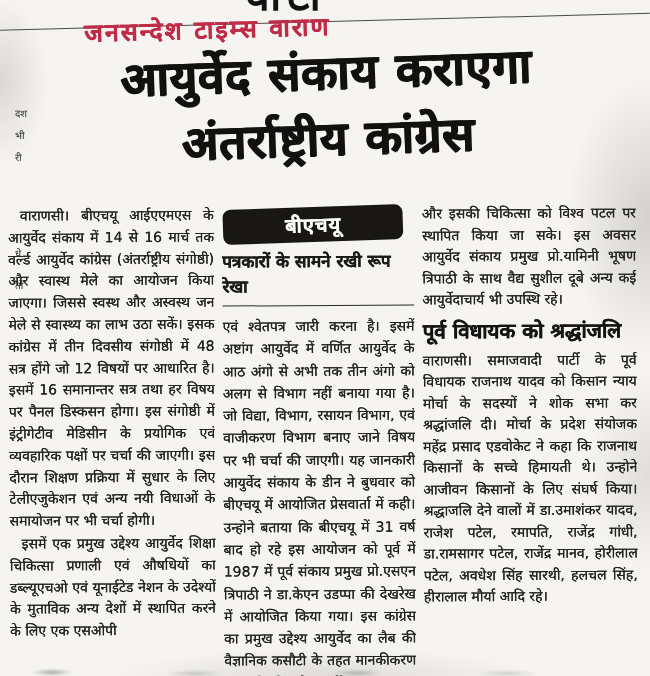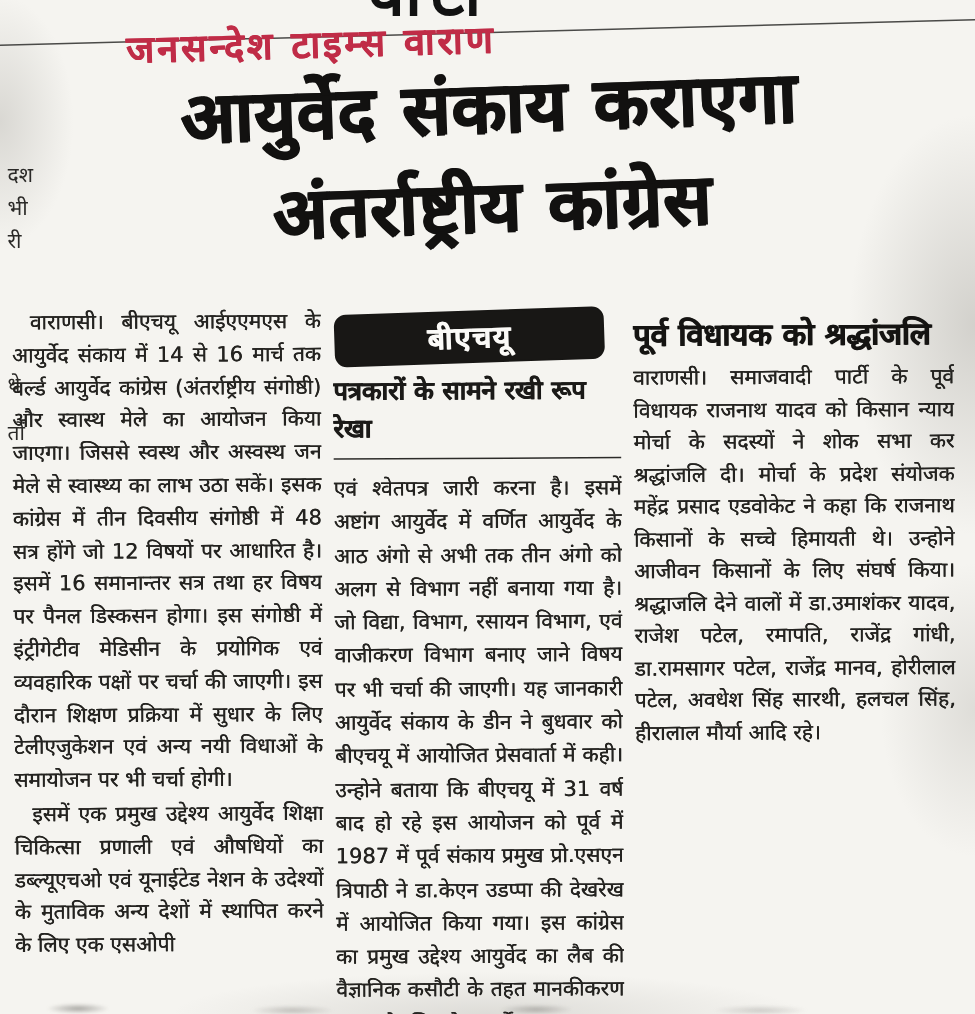--- a/index.html
+++ b/index.html
@@ -40,21 +40,21 @@
   .headline{
     position:absolute;left:12px;top:40px;width:630px;text-align:center;
     transform:rotate(-2deg);color:#121110;
     font-weight:bold;
   }
   .headline .hl{
     font-size:47px;line-height:66px;letter-spacing:1px;white-space:nowrap;
     text-shadow:1.4px 0 #121110, 0 .7px #121110;
   }
   
-  .edge-frag{position:absolute;left:5px;width:20px;font-size:14px;color:#2a2927;overflow:hidden;}
+  .edge-frag{position:absolute;left:15px;width:20px;font-size:10px;color:#2a2927;overflow:hidden;}
   
   .cols{
     position:absolute;left:9px;top:204px;width:636px;height:472px;
     display:grid;grid-template-columns:206px 192px 214px;column-gap:8px;
     transform:rotate(-.3deg);
   }
   .col{overflow:hidden;}
   .body-text{
     font-size:14px;line-height:21.8px;text-align:justify;
     color:#242320;margin:0;
@@ -128,20 +128,21 @@
     <div class="col col2">
       <div class="kicker-box">
         <span>बीएचयू</span>
       </div>
       <div class="subhead">पत्रकारों के सामने रखी रूप रेखा</div>
       <hr class="subhead-rule">
       <p class="body-text">एवं श्वेतपत्र जारी करना है। इसमें अष्टांग आयुर्वेद में वर्णित आयुर्वेद के आठ अंगो से अभी तक तीन अंगो को अलग से विभाग नहीं बनाया गया है। जो विद्या, विभाग, रसायन विभाग, एवं वाजीकरण विभाग बनाए जाने विषय पर भी चर्चा की जाएगी। यह जानकारी आयुर्वेद संकाय के डीन ने बुधवार को बीएचयू में आयोजित प्रेसवार्ता में कही। उन्होने बताया कि बीएचयू में 31 वर्ष बाद हो रहे इस आयोजन को पूर्व में 1987 में पूर्व संकाय प्रमुख प्रो.एसएन त्रिपाठी ने डा.केएन उडप्पा की देखरेख में आयोजित किया गया। इस कांग्रेस का प्रमुख उद्देश्य आयुर्वेद का लैब की वैज्ञानिक कसौटी के तहत मानकीकरण करना है। जिससे आयुर्वेद</p>
     </div>
 
     <div class="col col3">
+      <p class="body-text">और इसकी चिकित्सा को विश्व पटल पर स्थापित किया जा सके। इस अवसर आयुर्वेद संकाय प्रमुख प्रो.यामिनी भूषण त्रिपाठी के साथ वैद्य सुशील दूबे अन्य कई आयुर्वेदाचार्य भी उपस्थि रहे।</p>
       <div class="section-head">पूर्व विधायक को श्रद्धांजलि</div>
       <p class="body-text">वाराणसी। समाजवादी पार्टी के पूर्व विधायक राजनाथ यादव को किसान न्याय मोर्चा के सदस्यों ने शोक सभा कर श्रद्धांजलि दी। मोर्चा के प्रदेश संयोजक महेंद्र प्रसाद एडवोकेट ने कहा कि राजनाथ किसानों के सच्चे हिमायती थे। उन्होने आजीवन किसानों के लिए संघर्ष किया। श्रद्धाजलि देने वालों में डा.उमाशंकर यादव, राजेश पटेल, रमापति, राजेंद्र गांधी, डा.रामसागर पटेल, राजेंद्र मानव, होरीलाल पटेल, अवधेश सिंह सारथी, हलचल सिंह, हीरालाल मौर्या आदि रहे।</p>
     </div>
 
   </div>
 
   <div class="bottom-smudge"></div>
 
 </div>
 

